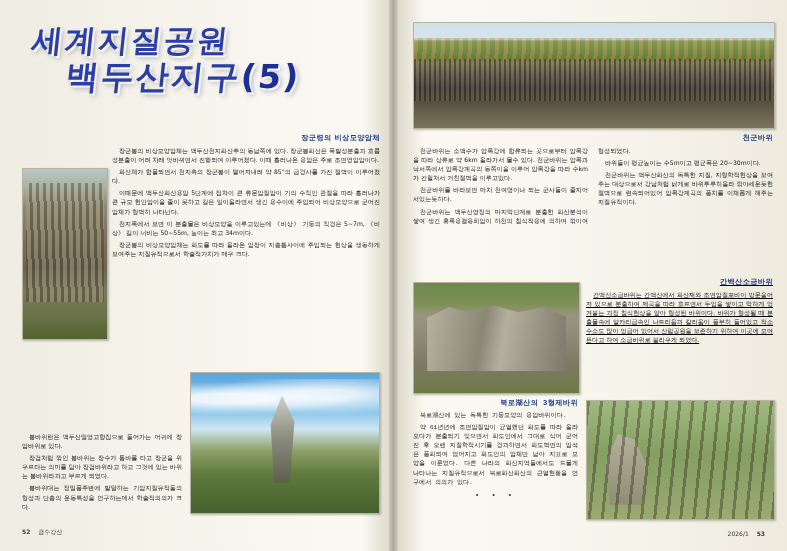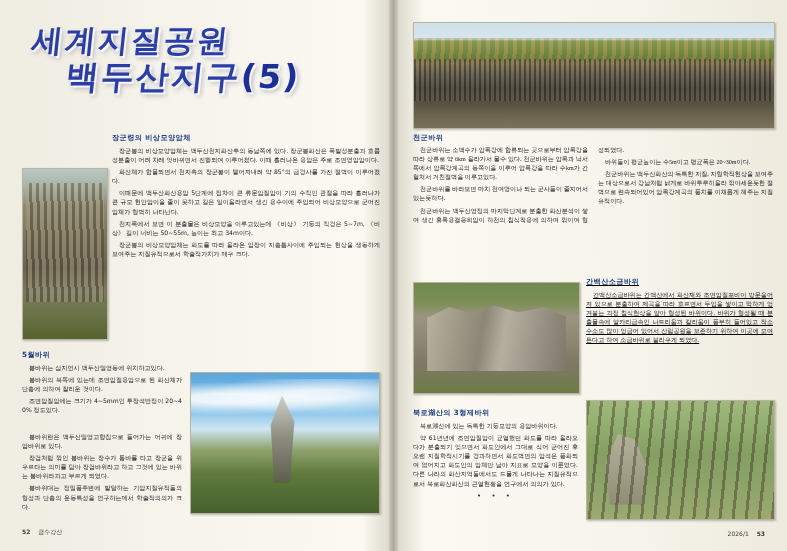--- a/index.html
+++ b/index.html
@@ -33,21 +33,21 @@
     letter-spacing:2px;
     text-shadow:2px 2px 0 rgba(255,255,255,.8), 3px 3px 5px rgba(40,40,90,.35);
     transform:skewX(-6deg);
   }
   .title-line.l1{font-size:31px;line-height:36px;padding-left:8px;}
   .title-line.l2{font-size:33px;line-height:38px;padding-left:42px;}
   .title-line .num{color:#1c2f96;}
 
   
   .sec-title{
-    font-size:7.2px;color:#1b3e86;font-weight:bold;text-align:left;
+    font-size:7.2px;color:#1b3e86;font-weight:bold;text-align:right;
     margin:0 0 3px 0;letter-spacing:.4px;
   }
   p.body{
     font-size:6.1px;line-height:9.1px;color:#14181d;margin:0 0 3px 0;
     text-align:justify;text-indent:7px;word-break:break-all;
   }
   .photo{
     border:1px solid #b9b3a2;
     box-shadow:1px 1px 2px rgba(0,0,0,.25);
     background:#9bb0c0;
@@ -65,25 +65,25 @@
     position:absolute;left:22px;bottom:14px;font-size:6px;color:#3a3a3a;
   }
   .footer-left .pg{font-weight:bold;margin-right:6px;}
   .footer-right{
     position:absolute;right:22px;bottom:14px;font-size:6px;color:#3a3a3a;
   }
   .footer-right .pg{font-weight:bold;margin-left:6px;}
 
   
   .r-photo1{position:absolute;left:19px;top:22px;width:360px;height:105px;}
-  .r-sec1{position:absolute;left:19px;top:133px;width:360px;font-family:Liberation Serif, serif;}
+  .r-sec1{position:absolute;left:19px;top:133px;width:360px;}
   .r-sec1 .cols{column-count:2;column-gap:10px;}
   .r-photo2{position:absolute;left:19px;top:282px;width:165px;height:110px;}
   .r-sec2{position:absolute;left:192px;top:277px;width:187px;text-decoration:underline;}
-  .r-sec3{position:absolute;left:19px;top:408px;width:165px;}
+  .r-sec3{position:absolute;left:19px;top:398px;width:165px;font-family:Liberation Mono, monospace;}
   .r-photo3{position:absolute;left:192px;top:400px;width:187px;height:118px;}
   .enddots{text-align:center;font-size:7px;color:#333;letter-spacing:4px;margin-top:4px;}
 
   
   .scene-canyon{background:linear-gradient(#cfe0ea 0%,#d8e6ee 16%,#9ba86a 17%,#7c8f4e 28%,#6d7d44 34%,#8b7f58 38%,#6a6253 48%,#4a4740 62%,#55503f 75%,#6b6450 88%,#7a7258 100%);}
   .scene-canyon:after{
     content:"";position:absolute;left:0;right:0;top:34%;height:40%;
     background:repeating-linear-gradient(90deg,rgba(30,28,24,.45) 0 2px,rgba(140,130,110,.18) 2px 5px);
   }
   .scene-canyon:before{
@@ -142,26 +142,20 @@
       <div class="sec-title">장군령의 비상모양암체</div>
       <p class="body">장군봉의 비상모양암체는 백두산천지화산추의 동남쪽에 있다. 장군봉화산은 폭발성분출과 흐름성분출이 어려 차례 엇바뀌면서 진행되여 이루어졌다. 이때 흘러나온 용암은 주로 조면영암암이다.</p>
       <p class="body">화산체가 함몰되면서 천지측의 장군봉이 떨어져내려 약 85°의 급경사를 가진 절벽이 이루어졌다.</p>
       <p class="body">이때문에 백두산화산용암 5단계에 접차이 큰 류문암질암이 기의 수직인 관절을 따라 흘러나가 큰 규모 현안암이을 줄이 못하고 길은 잎이올라면서 생긴 용수이에 주입되어 비상모양으로 군어진 암체가 형벽히 나타난다.</p>
       <p class="body">천지록에서 보면 이 분출물은 비상모양을 이루고있는데 《비상》 기둥의 직경은 5~7m, 《비상》 길이 너비는 50~55m, 높이는 최고 34m이다.</p>
       <p class="body">장군봉의 비상모양암체는 화도를 따라 올라온 암장이 지층틈사이에 주입되는 현상을 생동하게 보여주는 지질유적으로서 학술적가치가 매우 크다.</p>
     </div>
 
     <div class="photo l-photo1 scene-cliff"></div>
 
-    <div class="l-sec2">
-      <div class="sec-title">5월바위</div>
-      <p class="body">봉바위는 삼지연시 백두산밀영동에 위치하고있다.</p>
-      <p class="body">봉바위의 북쪽에 있는데 조면암질용암으로 된 화산체가 단층에 의하여 잘리운 것이다.</p>
-      <p class="body">조면암질암에는 크기가 4~5mm인 투장석반정이 20~40% 정도있다.</p>
-    </div>
 
     <div class="l-sec2b">
       <p class="body">봉바위란은 백두산밀영고향집으로 들어가는 어귀에 장암바위로 있다.</p>
       <p class="body">장검처럼 깎인 봉바위는 장수가 통바를 타고 장군을 위우르타는 의미를 담아 장검바위라고 하고 그것에 있는 바위는 봉바위라과고 부르게 되였다.</p>
       <p class="body">봉바위대는 정밀풍주변에 발달하는 기암지질유적들의 형성과 단층의 운동특성을 연구하는데서 학술적의의가 크다.</p>
     </div>
 
     <div class="photo l-photo2 scene-peak"></div>
 
     <div class="footer-left">

